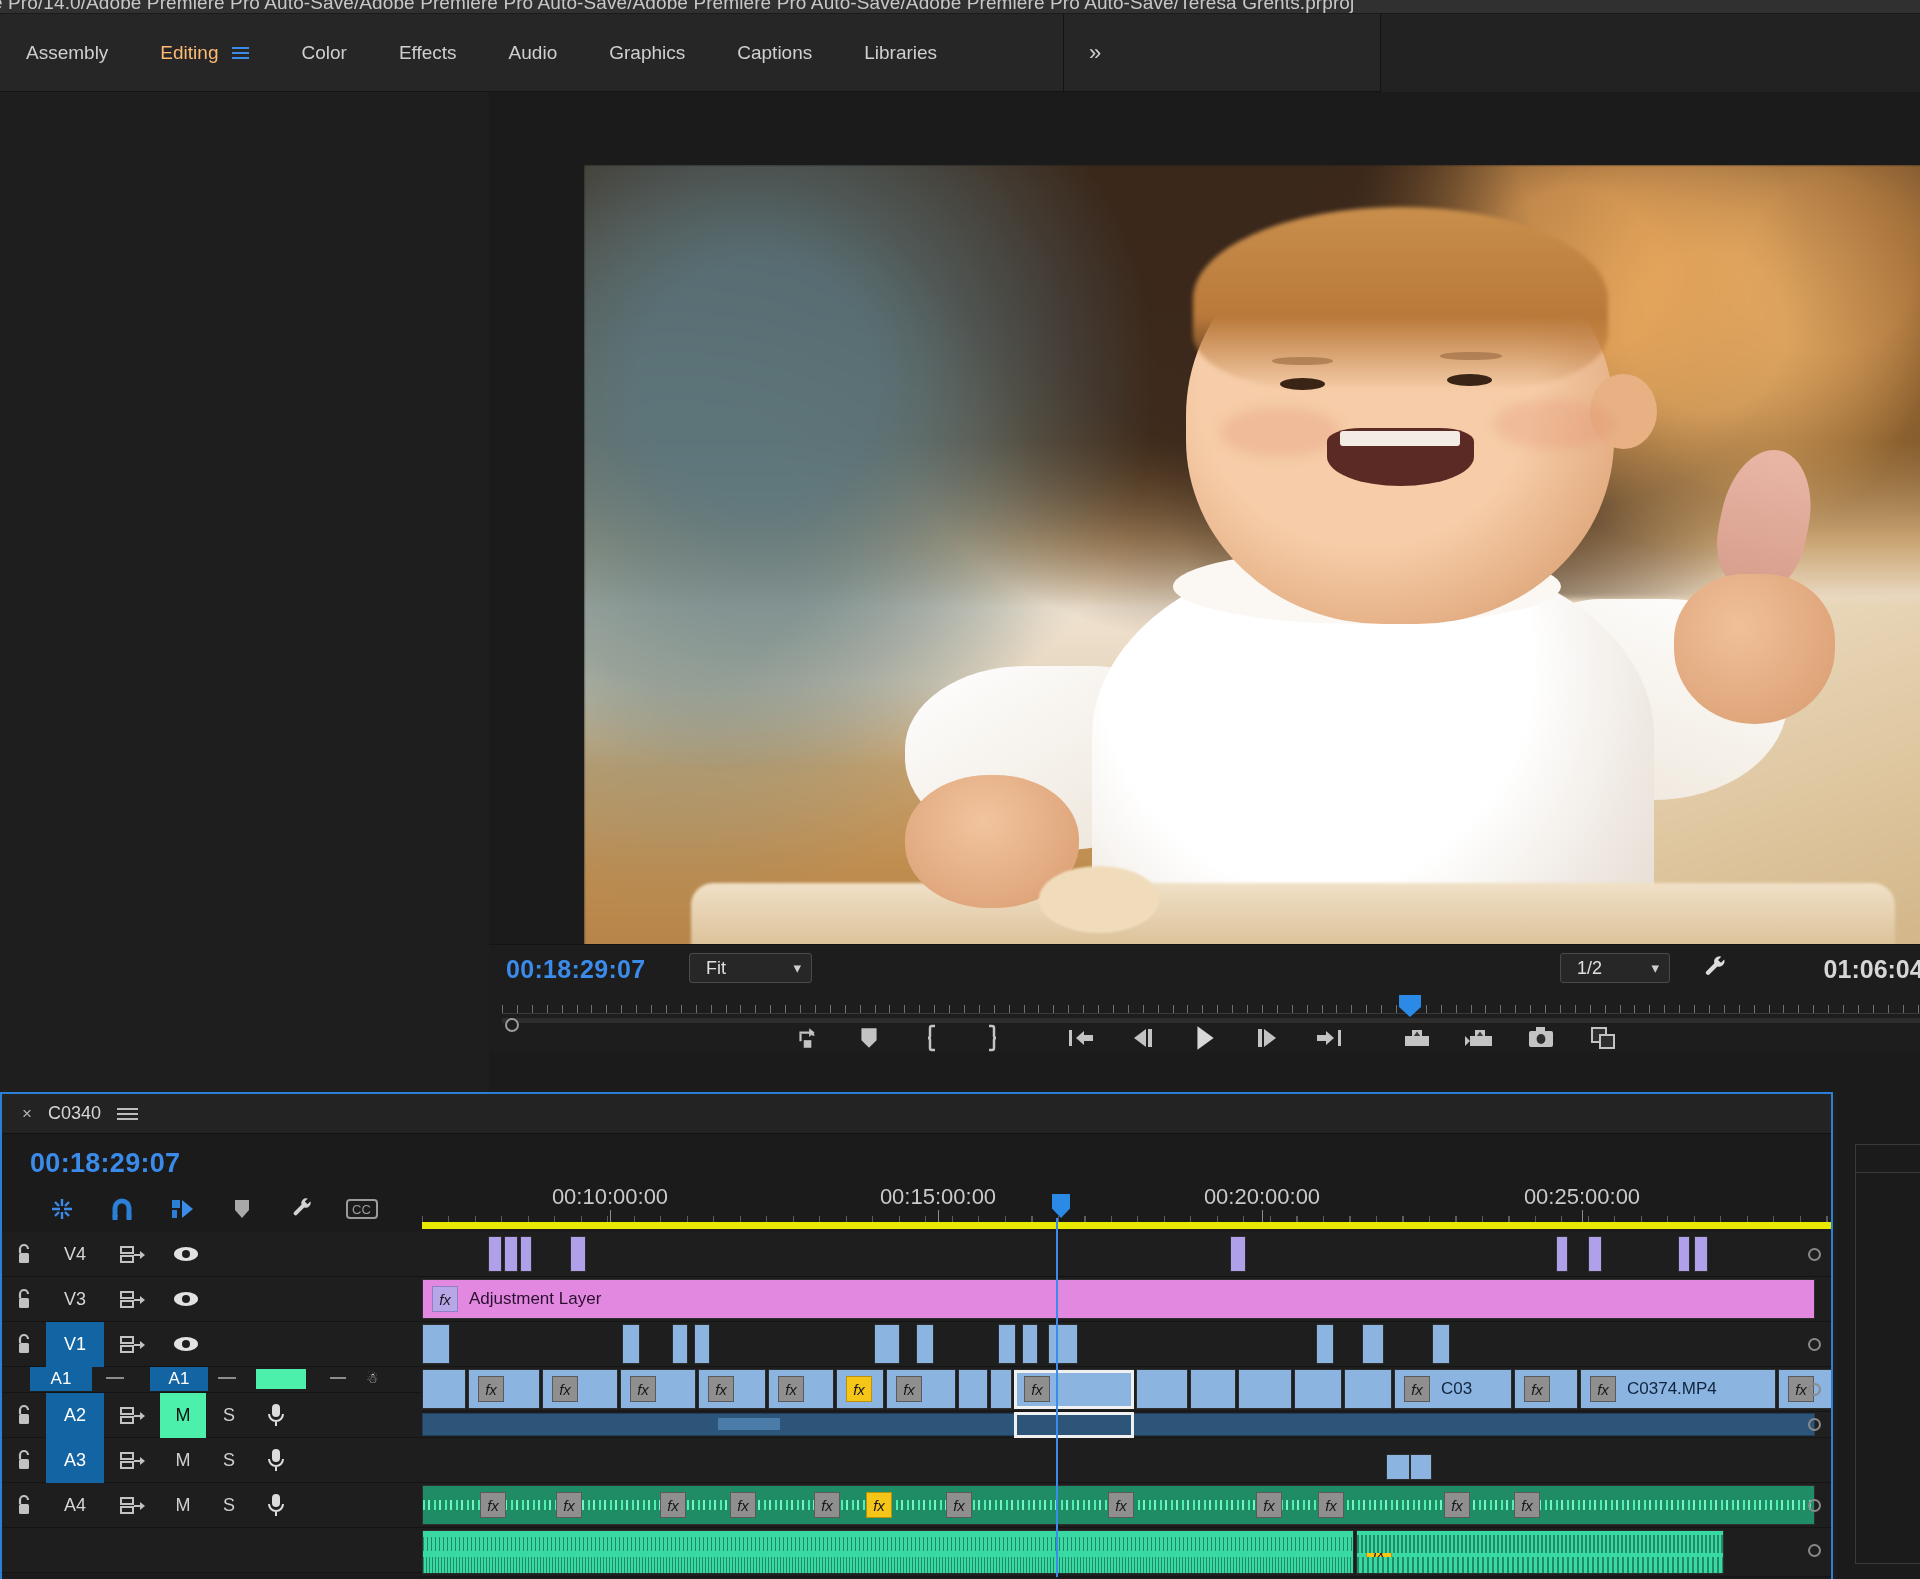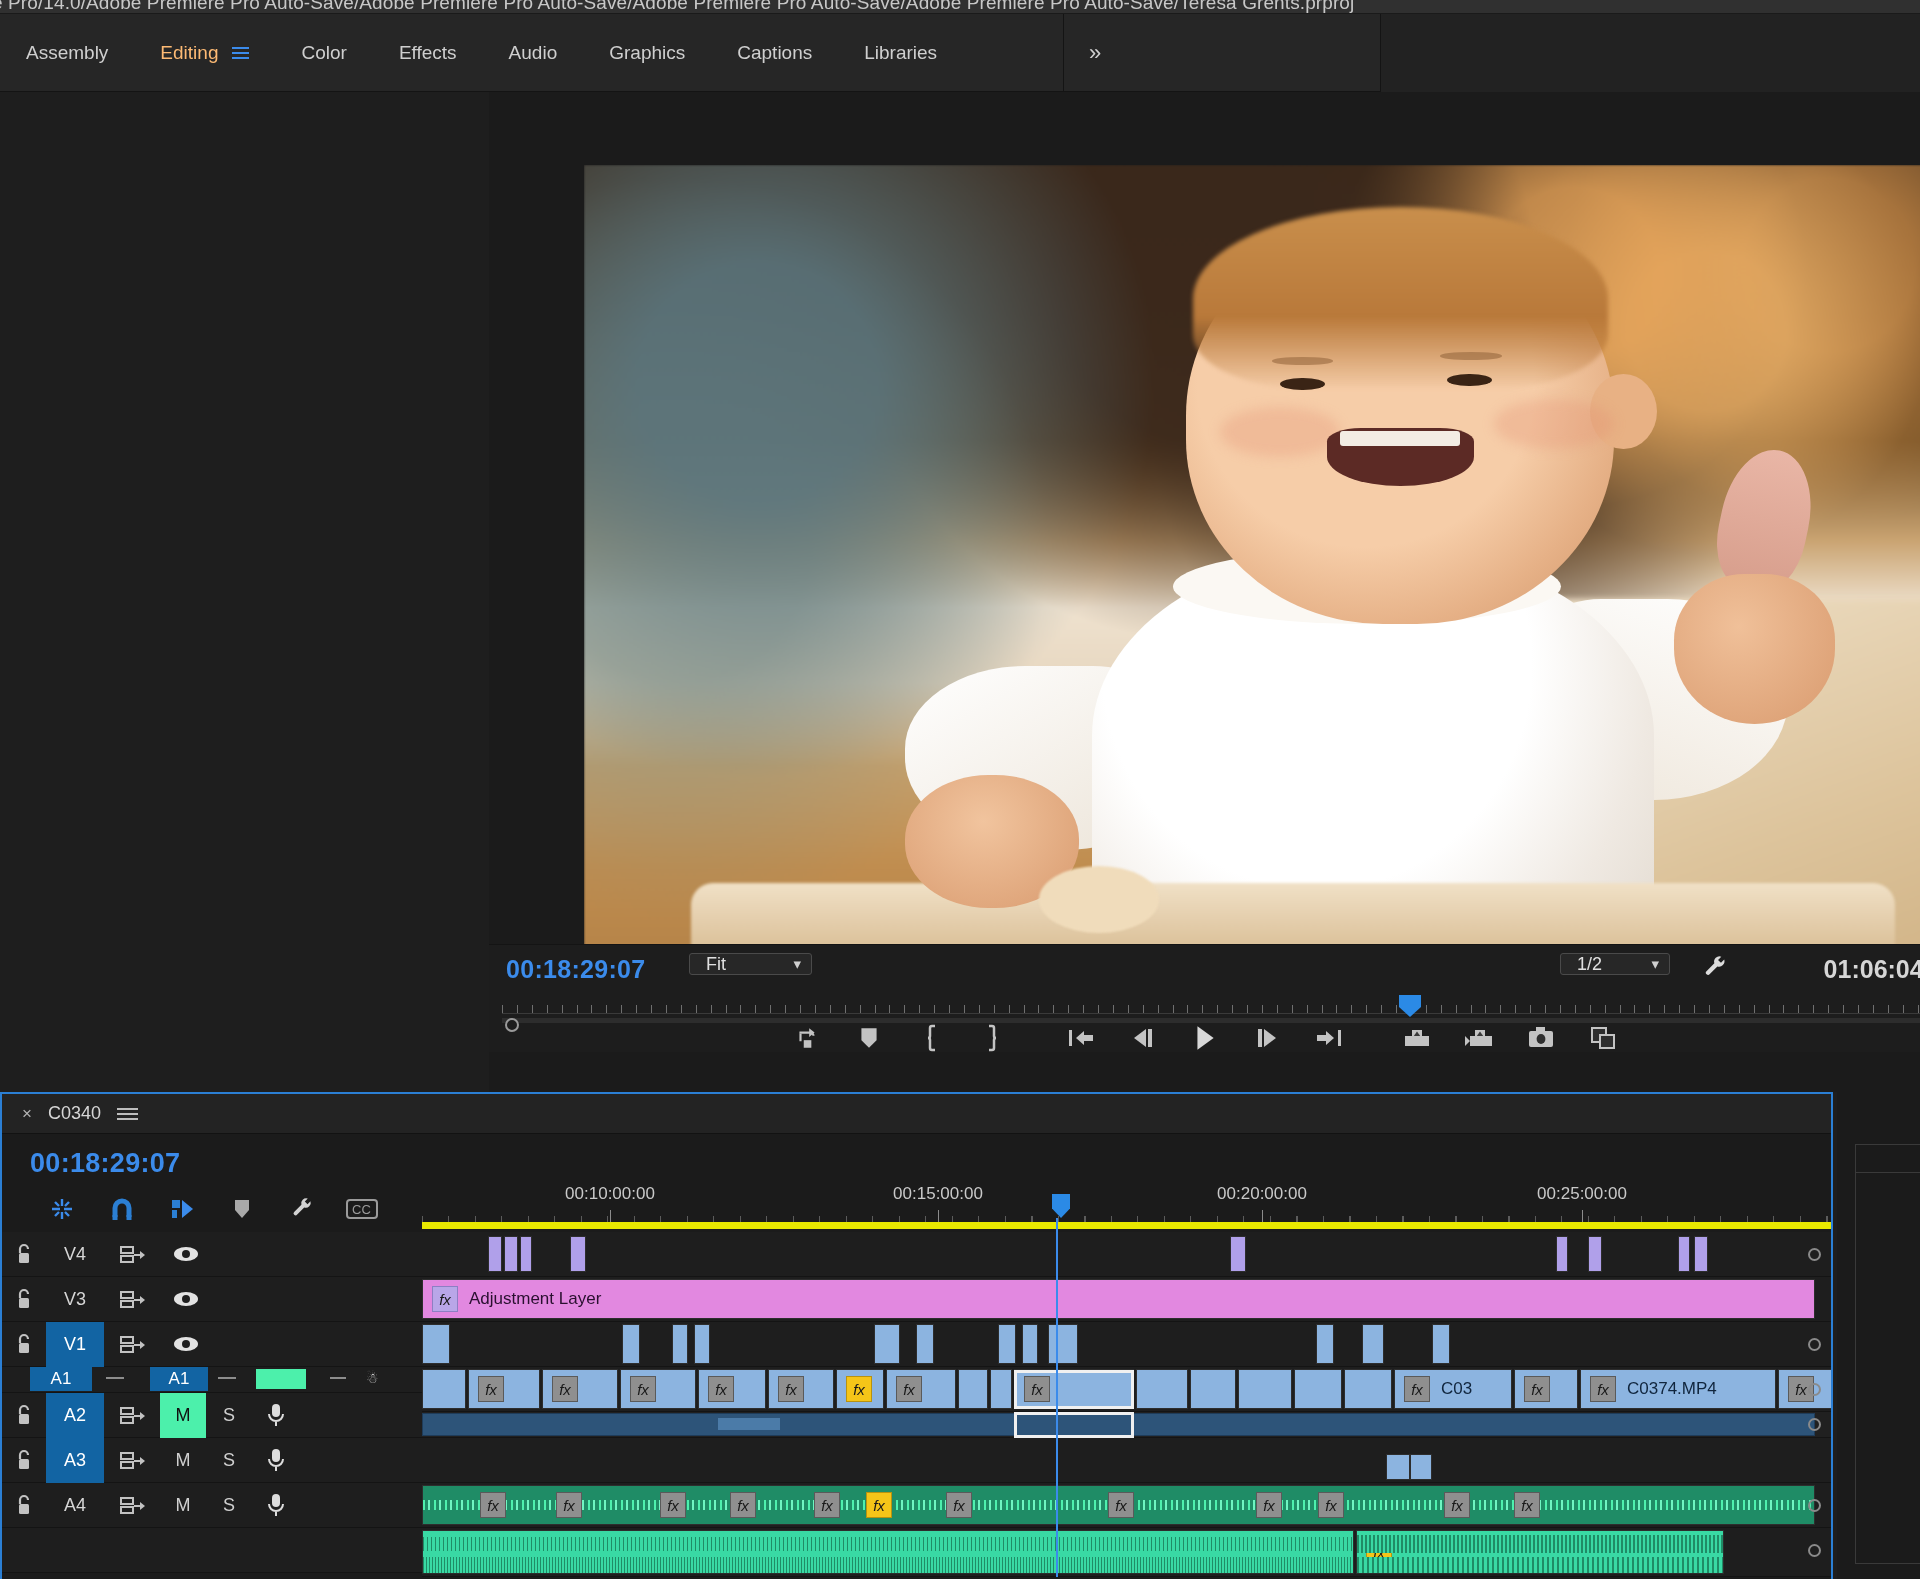--- a/index.html
+++ b/index.html
@@ -174,21 +174,21 @@
     border-radius:30% 45% 50% 40%;
   }
 
   
   .prog-foot {
     position:relative; height:108px; background:#1d1d1d; border-top:1px solid #141414;
   }
   .foot-row1 { position:relative; height:44px; }
   .tc-blue { position:absolute; left:17px; top:10px; color:#3b8beb; font-size:25px; font-weight:bold; letter-spacing:.3px;}
   .sel {
-    position:absolute; top:8px; height:22px; background:#272727;
+    position:absolute; top:8px; height:30px; background:#272727;
     border:1px solid #4a4a4a; border-radius:3px; color:#e0e0e0;
     font-size:18px; display:flex; align-items:center; justify-content:space-between;
     padding:0 10px 0 16px;
   }
   .sel.fit { left:200px; width:123px; }
   .sel.half { right:250px; width:110px; }
   .chev { color:#cfcfcf; font-size:15px; }
   .wrench { position:absolute; right:192px; top:10px; }
   .tc-right { position:absolute; right:-12px; top:10px; color:#d6d6d6; font-size:25px; font-weight:bold;}
 
@@ -253,21 +253,21 @@
   }
   .a1tag { position:absolute; left:28px; top:0; width:62px; height:24px; background:#1264a3;
            display:flex; align-items:center; justify-content:center; color:#fff; font-size:17px;}
   .a1tag2 { position:absolute; left:148px; top:0; width:58px; height:24px; background:#1264a3;
            display:flex; align-items:center; justify-content:center; color:#fff; font-size:17px;}
   .a1dash { position:absolute; top:10px; height:2px; background:#8d8d8d; }
 
   
   .tl-right { position:absolute; left:420px; top:0; right:0; height:443px; background:#1b1b1b; overflow:hidden;}
   .ruler2 { position:relative; height:98px; }
-  .ruler2 .lbl { position:absolute; top:50px; font-size:17px; color:#c9c9c9; transform:translateX(-50%); white-space:nowrap;}
+  .ruler2 .lbl { position:absolute; top:50px; font-size:22px; color:#c9c9c9; transform:translateX(-50%); white-space:nowrap;}
   .ruler2 .ticks {
     position:absolute; left:0; right:0; bottom:6px; height:10px;
     background:repeating-linear-gradient(90deg,#5c5c5c 0 1px, rgba(0,0,0,0) 1px 26.5px);
   }
   .ruler2 .bigtick { position:absolute; bottom:0; width:1px; height:22px; background:#8c8c8c; }
   .phead2 { position:absolute; top:60px; width:18px; height:24px; background:#2b8ae6;
             clip-path:polygon(0 0,100% 0,100% 60%,50% 100%,0 60%); z-index:6;}
   .pline { position:absolute; top:84px; bottom:0; width:2px; background:#3b8beb; z-index:6;}
 
   .workbar { position:absolute; left:0; right:0; top:88px; height:7px; background:#e8e800; }

